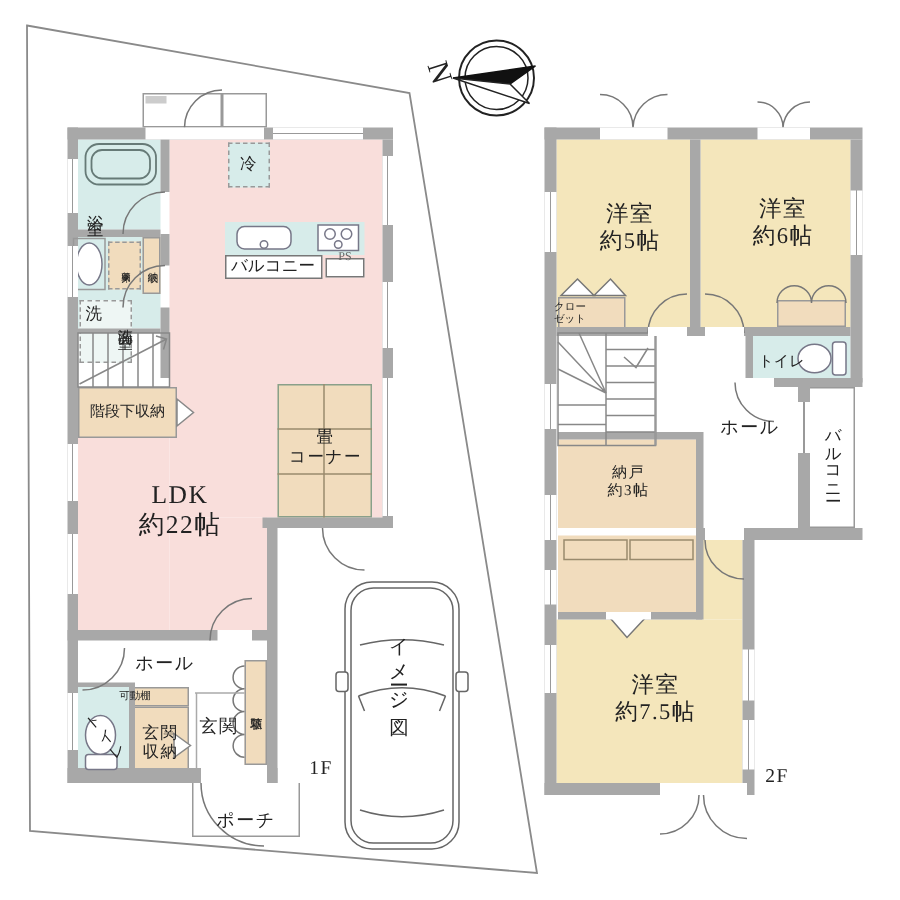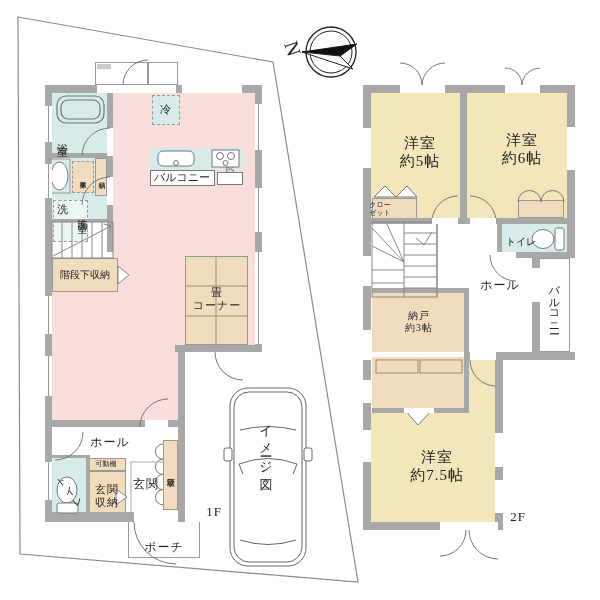--- a/index.html
+++ b/index.html
@@ -228,23 +228,25 @@
   <div class="lbl lbl-v" style="left:82px;top:214px;font-size:10px">洗面室</div>
   <div class="lbl" style="left:63px;top:210px;font-size:11px">洗</div>
   <div class="lbl lbl-v" style="left:83px;top:177px;font-size:6px;letter-spacing:0">床下収納</div>
   <div class="lbl lbl-v" style="left:101px;top:176px;font-size:7px;letter-spacing:0">収納</div>
   <div class="lbl" style="left:166px;top:110px;font-size:11px">冷</div>
   <div class="lbl" style="left:182px;top:178px;font-size:11px;letter-spacing:0">バルコニー</div>
   <div class="lbl" style="left:230px;top:171px;font-size:8px;letter-spacing:0;color:#666">PS</div>
   <div class="lbl" style="left:85px;top:275px;font-size:10px;letter-spacing:0">階段下収納</div>
   <div class="lbl" style="left:217px;top:299px;font-size:11px">畳
 コーナー</div>
+  <div class="lbl" style="left:120px;top:341px;font-size:17px">LDK
+約22帖</div>
   <div class="lbl" style="left:110px;top:442px;font-size:12px">ホール</div>
   <div class="lbl lbl-v" style="left:66px;top:488px;font-size:10px;transform:translate(-50%,-50%) rotate(-40deg)">トイレ</div>
-  <div class="lbl" style="left:106px;top:464px;font-size:7px;letter-spacing:0">可動棚</div>
+  <div class="lbl" style="left:90px;top:464px;font-size:7px;letter-spacing:0">可動棚</div>
   <div class="lbl" style="left:107px;top:496px;font-size:11px">玄関
 収納</div>
   <div class="lbl" style="left:146px;top:484px;font-size:12px">玄関</div>
   <div class="lbl lbl-v" style="left:170px;top:472px;font-size:8px;letter-spacing:0">下駄箱</div>
   <div class="lbl" style="left:164px;top:547px;font-size:12px">ポーチ</div>
   <div class="lbl" style="left:214px;top:512px;font-size:13px">1F</div>
   <div class="lbl lbl-v" style="left:266px;top:443px;font-size:13px">イメージ図</div>
 
   <div class="lbl" style="left:420px;top:152px;font-size:15px">洋室
 約5帖</div>

